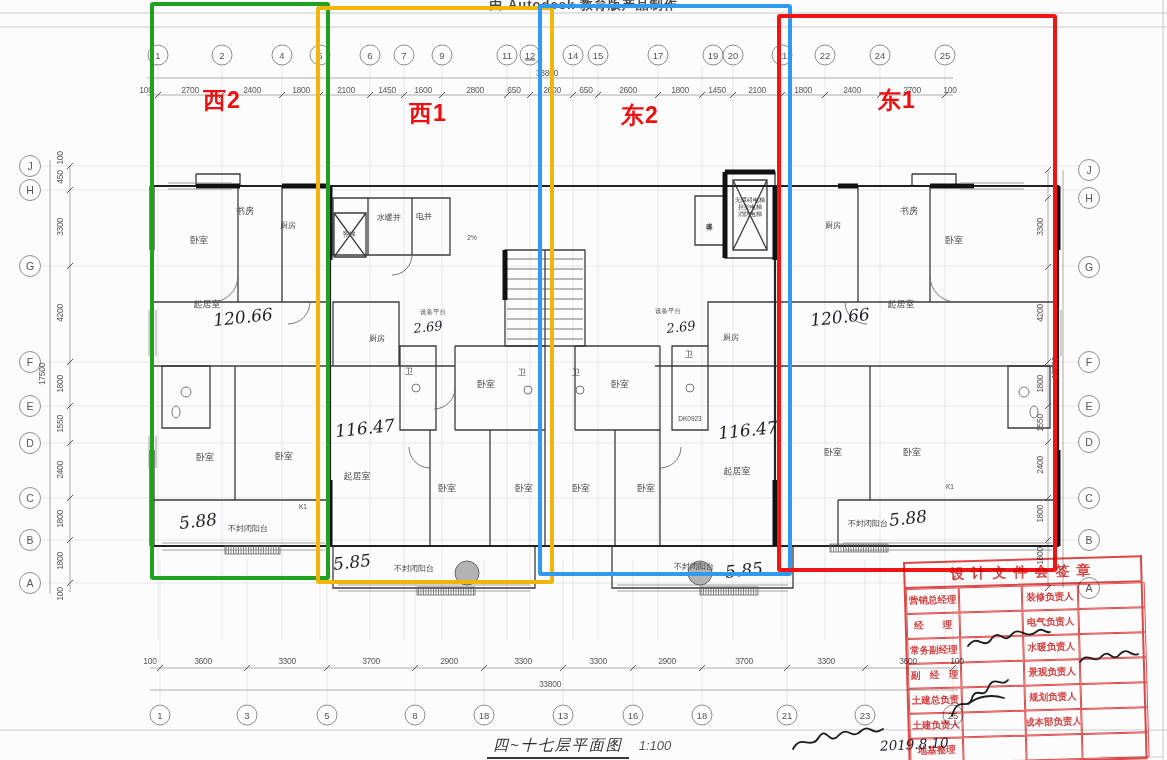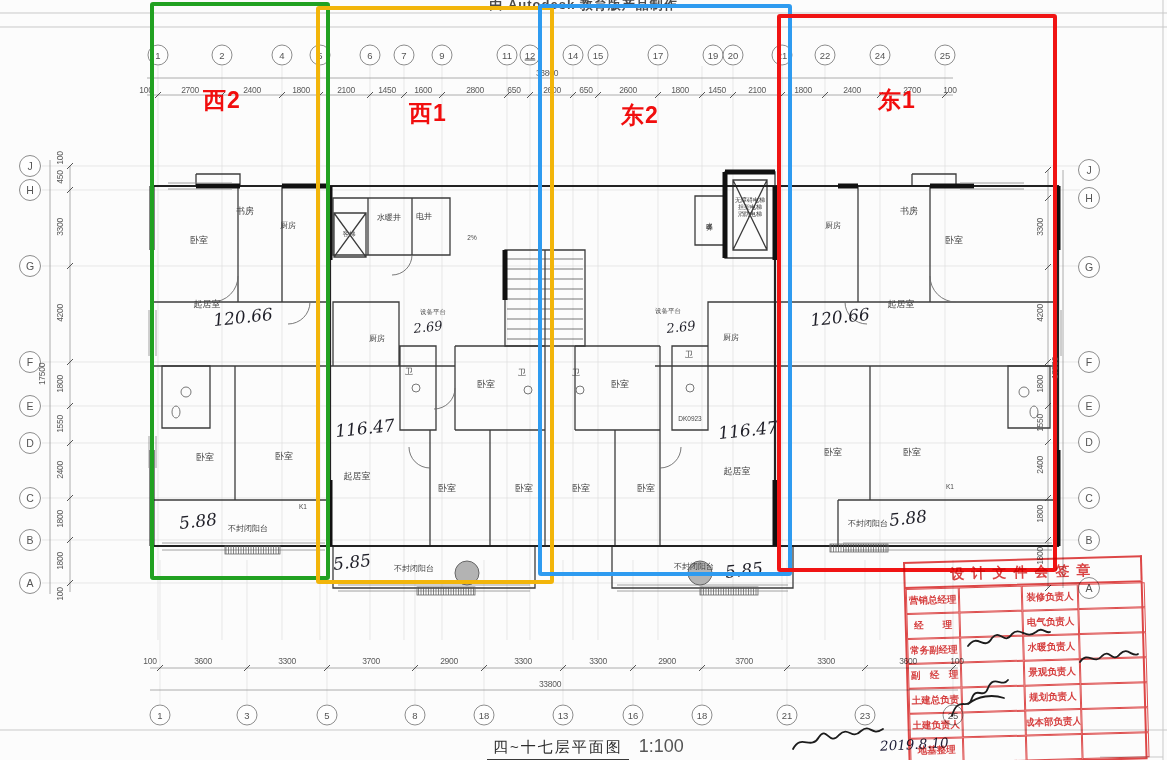--- a/index.html
+++ b/index.html
@@ -10,21 +10,21 @@
   #canvas{position:absolute;inset:0;}
   svg{position:absolute;left:0;top:0;}
   #plan-svg{z-index:1;}
   #grid-layer{position:absolute;inset:0;z-index:2;}
   #label-layer{position:absolute;inset:0;z-index:3;}
   #overlay-layer{position:absolute;inset:0;z-index:4;pointer-events:none;}
   #unitlabel-layer{position:absolute;inset:0;z-index:5;}
   #stamp{position:absolute;z-index:6;mix-blend-mode:multiply;}
   #sig-svg{z-index:7;pointer-events:none;}
   #watermark{position:absolute;z-index:8;}
-  #footer{position:absolute;z-index:5;}
+  #footer{position:absolute;z-index:5;font-style:italic;}
   #autodesk{position:absolute;z-index:2;top:-4px;left:0;width:100%;text-align:center;
     font-size:13px;font-weight:bold;color:#4a4a4a;letter-spacing:1px;}
   .bubble{position:absolute;width:19px;height:19px;border:1px solid #8d8d8d;border-radius:50%;
     background:rgba(255,255,255,.65);color:#555;font-size:9.5px;line-height:19px;text-align:center;
     transform:translate(-50%,-50%);}
   .bubble.letter{width:20px;height:20px;line-height:20px;font-size:10.5px;}
   .dim{position:absolute;font-size:8.5px;color:#5a5a5a;transform:translate(-50%,-50%);
     letter-spacing:-0.3px;white-space:nowrap;}
   .dim.rot{transform:translate(-50%,-50%) rotate(-90deg);}
   .plabel{position:absolute;transform:translate(-50%,-50%);white-space:nowrap;color:#3d3d3d;}
@@ -48,21 +48,21 @@
   .stamp-grid{display:grid;grid-template-columns:53px 63px 56px 67px;border:2px solid #e04848;}
   .stamp-cell{border:1.3px solid #e05050;height:23px;font-size:9.5px;font-weight:bold;
     display:flex;align-items:center;justify-content:center;white-space:nowrap;overflow:hidden;
     color:#d94040;}
   #watermark{left:950px;top:716px;font-size:30px;font-weight:bold;color:#0e0e0e;letter-spacing:1px;
     text-shadow:-1.5px -1.5px 0 #fff,1.5px -1.5px 0 #fff,-1.5px 1.5px 0 #fff,1.5px 1.5px 0 #fff;
     white-space:nowrap;}
   #footer{left:487px;top:736px;display:flex;align-items:baseline;gap:10px;}
   #footer .ftitle{font-size:15px;color:#2e2e2e;border-bottom:2px solid #3a3a3a;
     padding:0 6px 2px 6px;letter-spacing:2px;}
-  #footer .fscale{font-size:18px;color:#555;}
+  #footer .fscale{font-size:13px;color:#555;}
   .sig-date{position:absolute;left:880px;top:736px;font-size:13.5px;font-style:italic;
     color:#20203a;transform:rotate(-3deg);z-index:5;font-family:"DejaVu Serif",serif;}
 </style>
 </head>
 <body>
 
 <div id="canvas">
 
   <svg id="plan-svg" width="1167" height="760">
     <defs>

